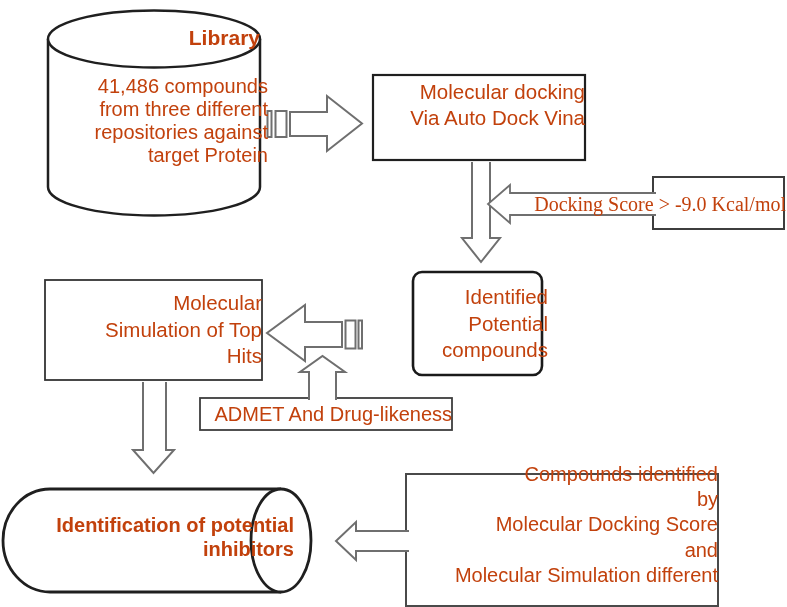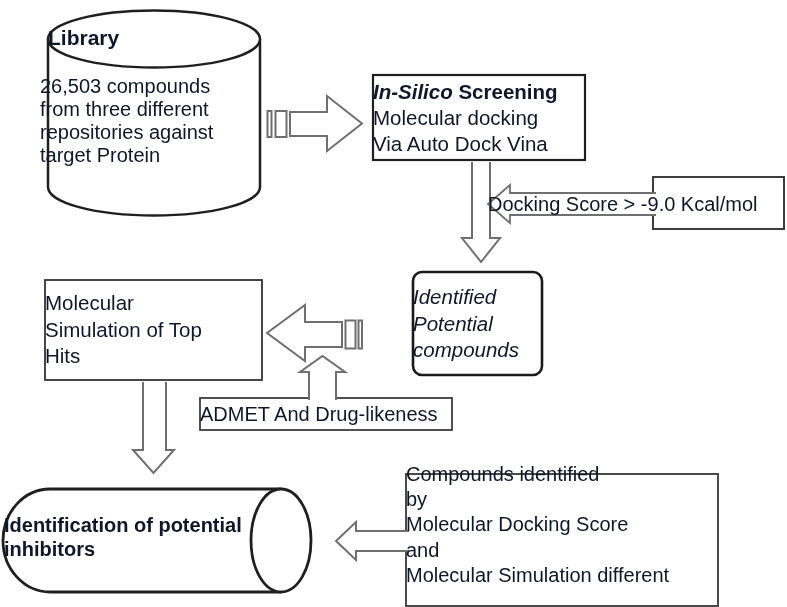--- a/index.html
+++ b/index.html
@@ -6,21 +6,21 @@
   #canvas {
     position: relative;
     width: 787px;
     height: 607px;
     background: #ffffff;
     font-family: "Liberation Sans", "DejaVu Sans", sans-serif;
     color: #111111;
     overflow: hidden;
   }
   #shapes { position: absolute; left: 0; top: 0; z-index: 1; }
-  .t { position: absolute; z-index: 2; text-align: left; color: #0f172a; }
+  .t { position: absolute; z-index: 2; text-align: right; color: #c2410c; }
   .bold { font-weight: bold; }
   .it { font-style: italic; }
   .ln { display: block; }
 </style>
 </head>
 <body>
 
 <div id="canvas">
 
   <svg id="shapes" width="787" height="607" viewBox="0 0 787 607">
@@ -64,49 +64,48 @@
       <ellipse cx="281" cy="540.5" rx="30" ry="51.5"></ellipse>
     </g>
 
     <rect x="406" y="474" width="312" height="132" fill="#ffffff" stroke="#4a4a4a" stroke-width="2"></rect>
     <path d="M 409,531 L 356,531 L 356,522 L 336,541 L 356,560 L 356,551 L 409,551" fill="#ffffff" stroke="#6f6f6f" stroke-width="2"></path>
   </svg>
 
   <div class="t bold" style="left:48px; top:26px; width:212px; font-size:21px;">Library</div>
 
   <div class="t" style="left:40px; top:75px; width:228px; font-size:20px; line-height:23px;">
-    <span class="ln">26,503 compounds</span>
+    <span class="ln">41,486 compounds</span>
     <span class="ln">from three different</span>
     <span class="ln">repositories against</span>
     <span class="ln">target Protein</span>
   </div>
 
   <div class="t" style="left:373px; top:79px; width:212px; font-size:20.5px; line-height:26px;">
-    <span class="ln bold"><span class="it">In-Silico</span><span> Screening</span></span>
     <span class="ln">Molecular docking</span>
     <span class="ln">Via Auto Dock Vina</span>
   </div>
 
-  <div class="t" style="left:488px; top:194px; width:298px; font-size:20px; line-height:20px;">Docking Score &gt; -9.0 Kcal/mol</div>
+  <div class="t" style="left:488px; top:194px; width:298px; font-size:20px; line-height:20px;font-family:Liberation Serif, serif;">Docking Score &gt; -9.0 Kcal/mol</div>
 
-  <div class="t" style="left:413px; top:284px; width:135px; font-size:20.5px; line-height:26.5px;font-style:italic;">
+  <div class="t" style="left:413px; top:284px; width:135px; font-size:20.5px; line-height:26.5px;">
     <span class="ln">Identified</span>
     <span class="ln">Potential</span>
     <span class="ln">compounds</span>
   </div>
 
   <div class="t" style="left:200px; top:401px; width:252px; font-size:20px; line-height:26px;">ADMET And Drug-likeness</div>
 
   <div class="t" style="left:45px; top:290px; width:217px; font-size:20.5px; line-height:26.5px;">
     <span class="ln">Molecular</span>
     <span class="ln">Simulation of Top</span>
     <span class="ln">Hits</span>
   </div>
 
-  <div class="t bold" style="left:4px; top:514px; width:250px; font-size:20px; line-height:23.5px;">
+  <div class="t bold" style="left:4px; top:514px; width:250px; font-size:20px; line-height:23.5px;padding-left:40px;">
     <span class="ln">Identification of potential</span>
     <span class="ln">inhibitors</span>
   </div>
 
   <div class="t" style="left:406px; top:462px; width:312px; font-size:20px; line-height:25.2px;">
     <span class="ln">Compounds identified</span>
     <span class="ln">by</span>
     <span class="ln">Molecular Docking Score</span>
     <span class="ln">and</span>
     <span class="ln">Molecular Simulation different</span>

